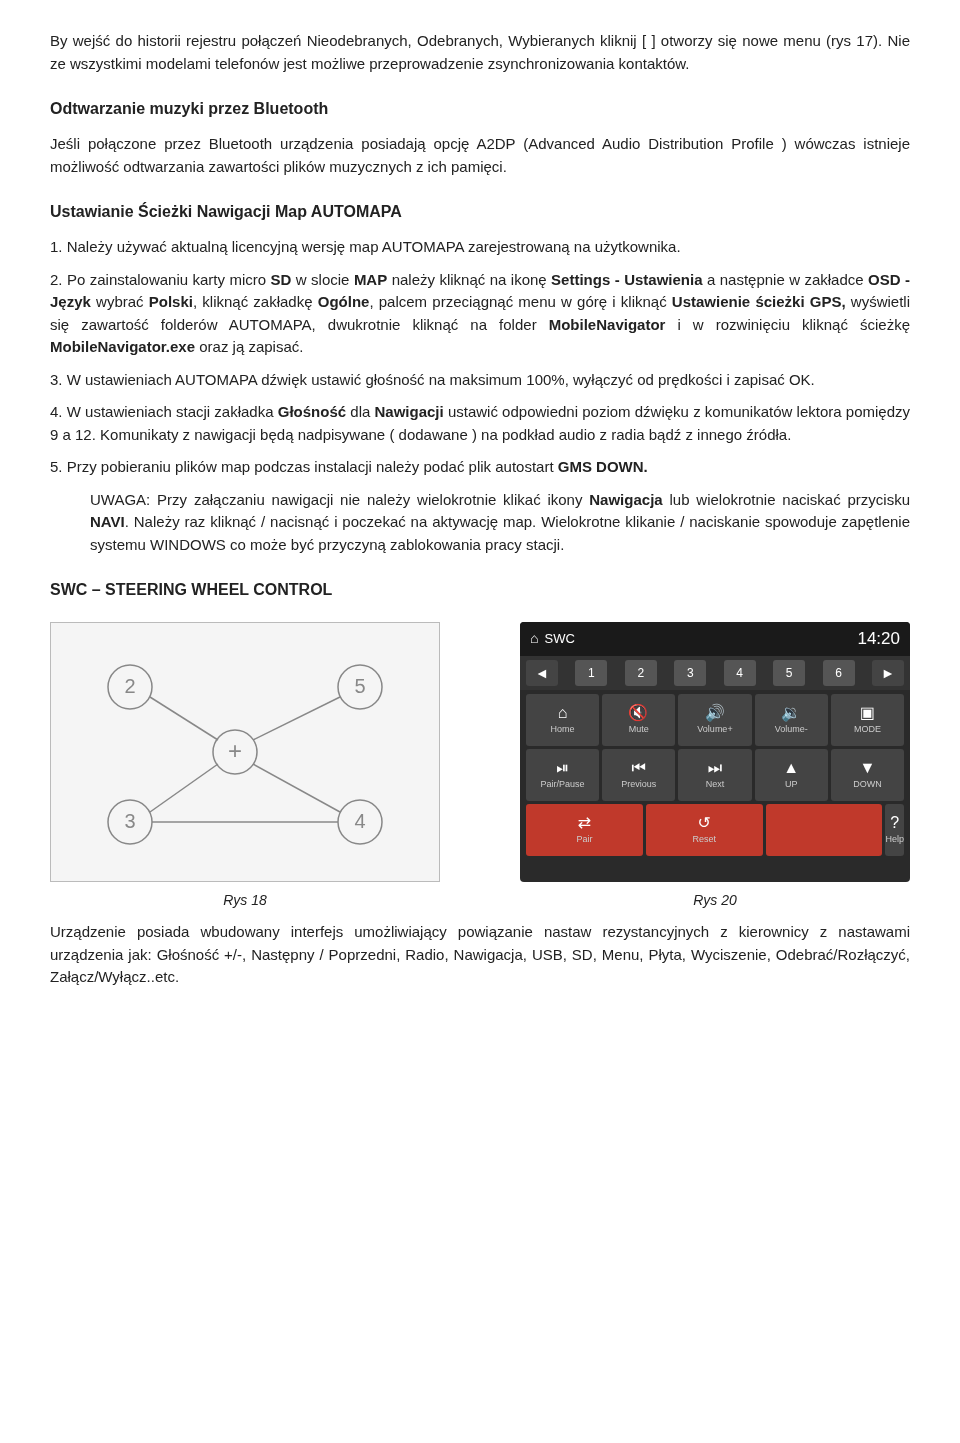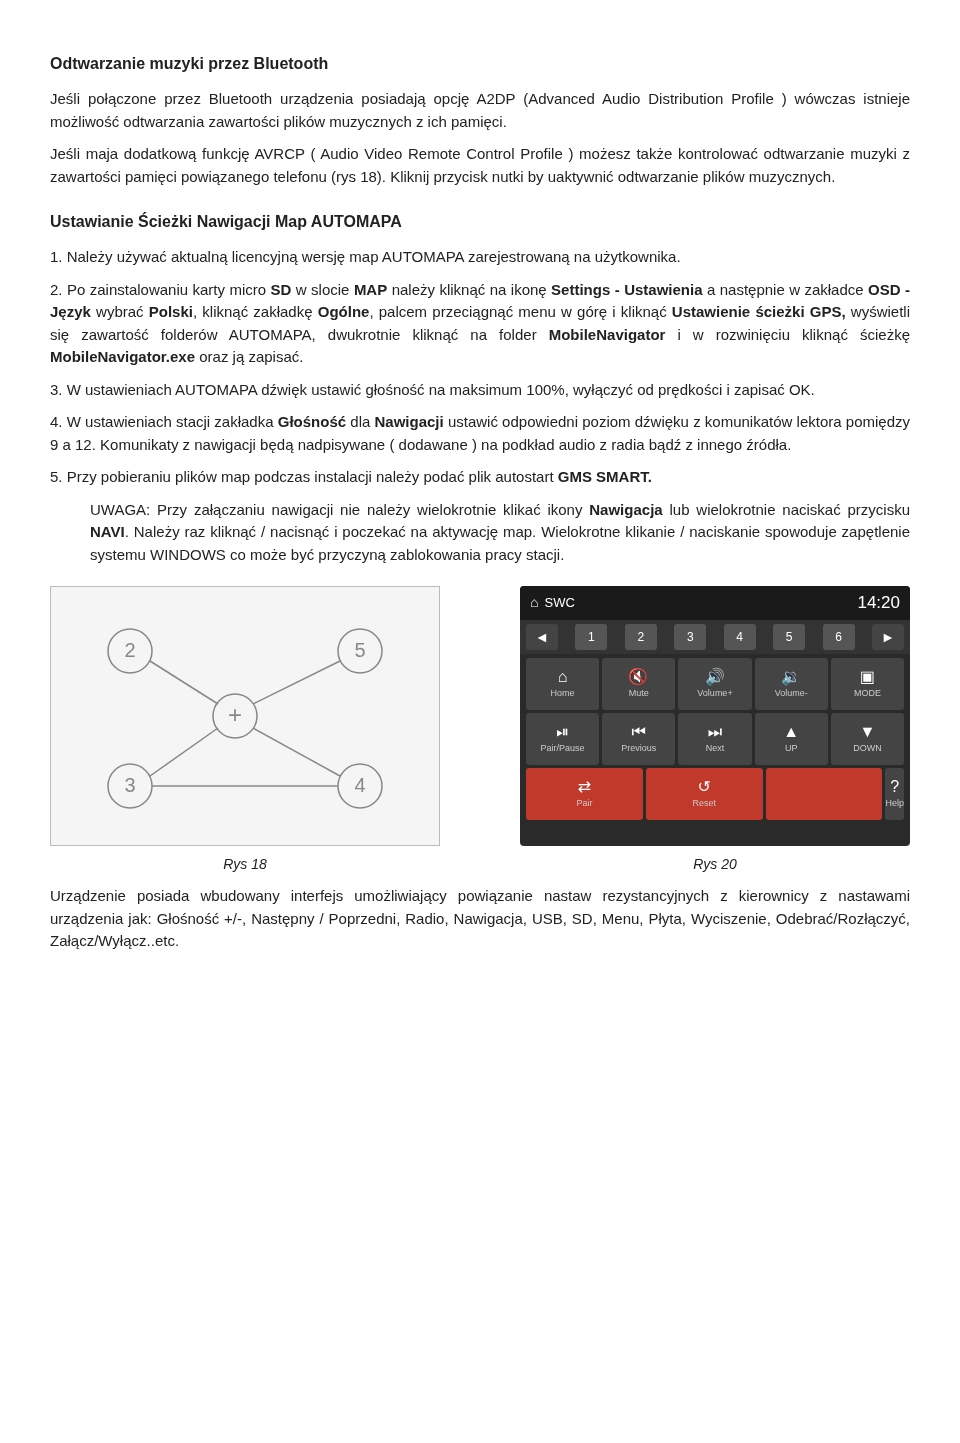--- a/index.html
+++ b/index.html
@@ -166,48 +166,49 @@
     }
     b, strong {
       font-weight: bold;
     }
   </style>
 </head>
 <body>
 
 <div class="page-content">
 
+  <p>By wejść do historii rejestru połączeń Nieodebranych, Odebranych, Wybieranych kliknij [  ] otworzy się nowe menu (rys 17). Nie ze wszystkimi modelami telefonów jest możliwe przeprowadzenie zsynchronizowania kontaktów.</p>
 
   <div class="section-heading">Odtwarzanie muzyki przez Bluetooth</div>
 
   <p>Jeśli połączone przez Bluetooth urządzenia posiadają opcję A2DP (Advanced Audio Distribution Profile ) wówczas istnieje możliwość odtwarzania zawartości plików muzycznych z ich pamięci.</p>
-  <p>Jeśli maja dodatkową funkcję AVRCP ( Audio Video Remote Control Profile ) możesz także kontrolować odtwarzanie muzyki z zawartości pamięci powiązanego telefonu (rys 18). Kliknij przycisk nutki by uaktywnić odtwarzanie plików muzycznych.</p>
 
   <div class="section-heading">Ustawianie Ścieżki Nawigacji Map AUTOMAPA</div>
 
   <div class="numbered-section">
     <p><span>1. </span><span>Należy używać aktualną licencyjną wersję map AUTOMAPA zarejestrowaną na użytkownika.</span></p>
   </div>
   <div class="numbered-section">
     <p><span>2. </span><span>Po zainstalowaniu karty micro <strong>SD</strong> w slocie <strong>MAP</strong> należy kliknąć na ikonę <strong>Settings - Ustawienia</strong> a następnie w zakładce <strong>OSD - Język</strong> wybrać <strong>Polski</strong>, kliknąć zakładkę <strong>Ogólne</strong>, palcem przeciągnąć menu w górę i kliknąć <strong>Ustawienie ścieżki GPS,</strong> wyświetli się zawartość folderów AUTOMAPA, dwukrotnie kliknąć na folder <strong>MobileNavigator</strong> i w rozwinięciu kliknąć ścieżkę <strong>MobileNavigator.exe</strong> oraz ją zapisać.</span></p>
   </div>
   <div class="numbered-section">
     <p><span>3. W ustawieniach AUTOMAPA dźwięk ustawić głośność na maksimum 100%, wyłączyć od prędkości i zapisać OK.</span></p>
   </div>
   <div class="numbered-section">
     <p><span>4. W ustawieniach stacji zakładka <strong>Głośność</strong> dla <strong>Nawigacji</strong> ustawić odpowiedni poziom dźwięku z komunikatów lektora pomiędzy 9 a 12. Komunikaty z nawigacji będą nadpisywane ( dodawane ) na podkład audio z radia bądź z innego źródła.</span></p>
   </div>
   <div class="numbered-section">
-    <p><span>5. Przy pobieraniu plików map podczas instalacji należy podać plik autostart <strong>GMS SMART.</strong></span></p>
+    <p><span>5. Przy pobieraniu plików map podczas instalacji należy podać plik autostart <strong>GMS DOWN.</strong></span></p>
   </div>
 
   <div class="uwaga-block">
     <p><span>UWAGA: Przy załączaniu nawigacji nie należy wielokrotnie klikać ikony <strong>Nawigacja</strong> lub wielokrotnie naciskać przycisku <strong>NAVI</strong>. Należy raz kliknąć / nacisnąć i poczekać na aktywację map. Wielokrotne klikanie / naciskanie spowoduje zapętlenie systemu WINDOWS co może być przyczyną zablokowania pracy stacji.</span></p>
   </div>
 
+  <div class="section-heading">SWC – STEERING WHEEL CONTROL</div>
 
   <div class="figures-row">
 
     <div class="figure-block">
       <div class="fig19-container">
         <svg class="fig19-svg" viewBox="0 0 350 230">
 
           <circle cx="60" cy="50" r="22" fill="none" stroke="#888" stroke-width="1.5"></circle>
           <text x="60" y="56" text-anchor="middle" font-size="20" fill="#888">2</text>
 

